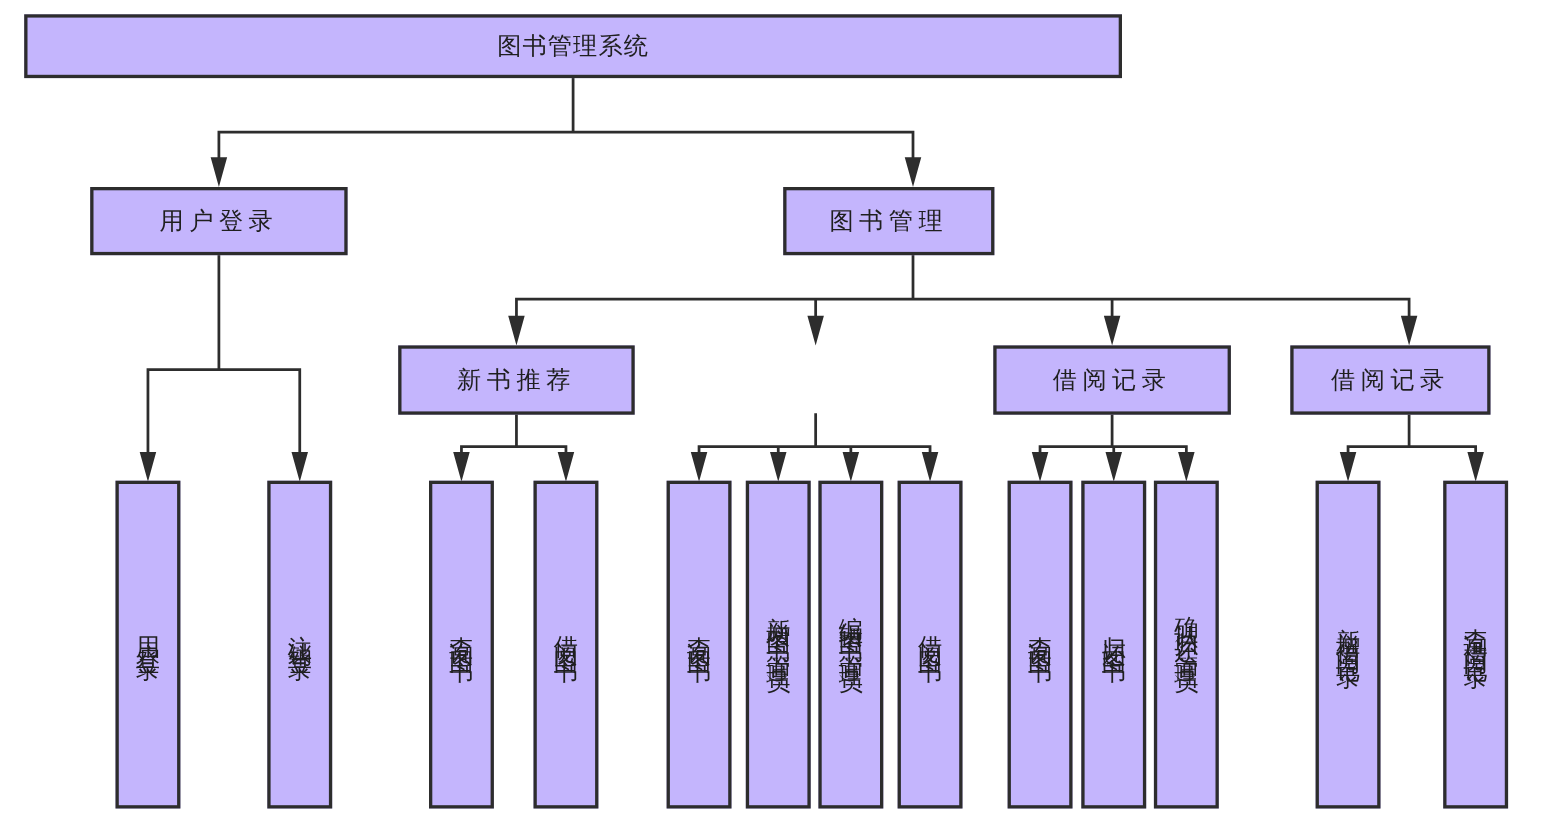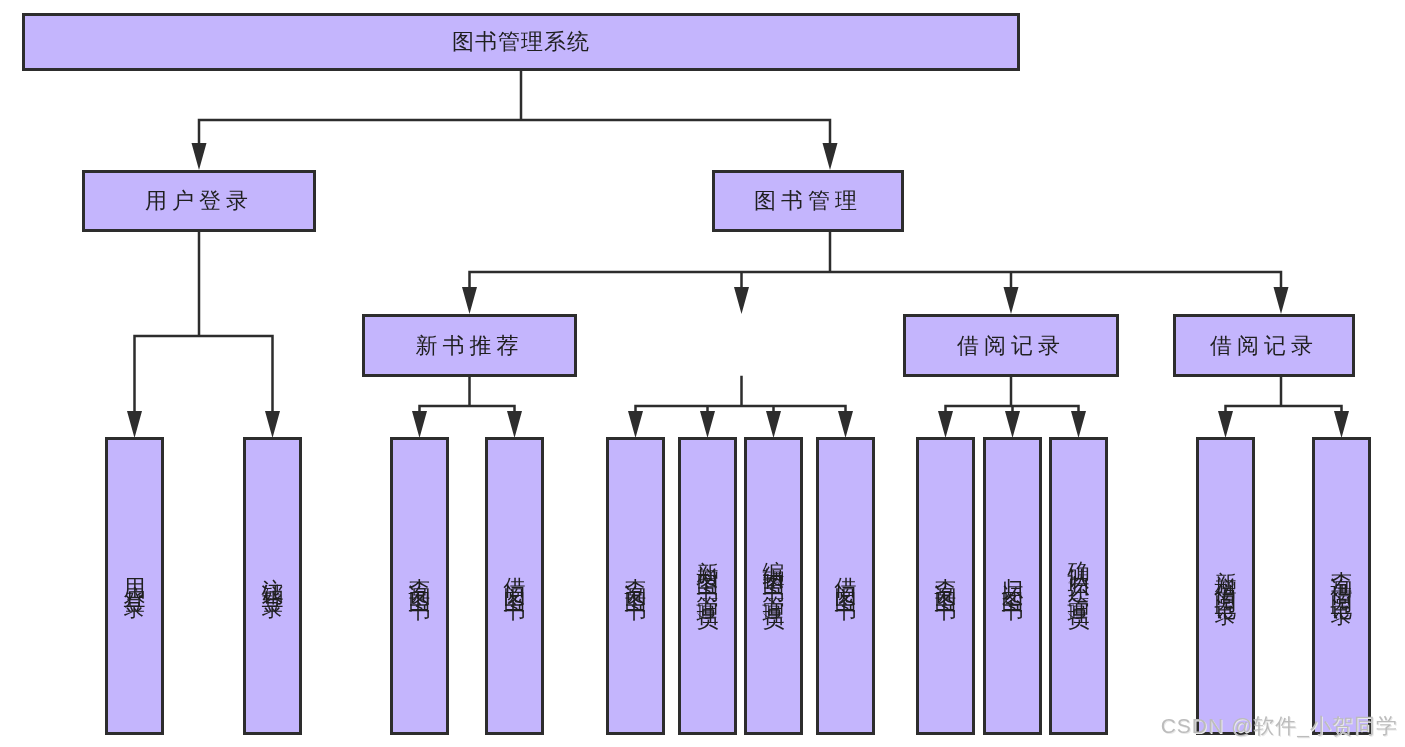--- a/index.html
+++ b/index.html
@@ -150,15 +150,14 @@
     <span class="vtext">确认归还（管理员）</span>
   </div>
 
   <div class="box leaf-box" style="left:1196px">
     <span class="vtext">新增借阅记录</span>
   </div>
   <div class="box leaf-box" style="left:1312px">
     <span class="vtext">查询借阅记录</span>
   </div>
 
-  <div class="watermark">CSDN @软件_小贺同学</div>
 
 </div>
 
 </body></html>

